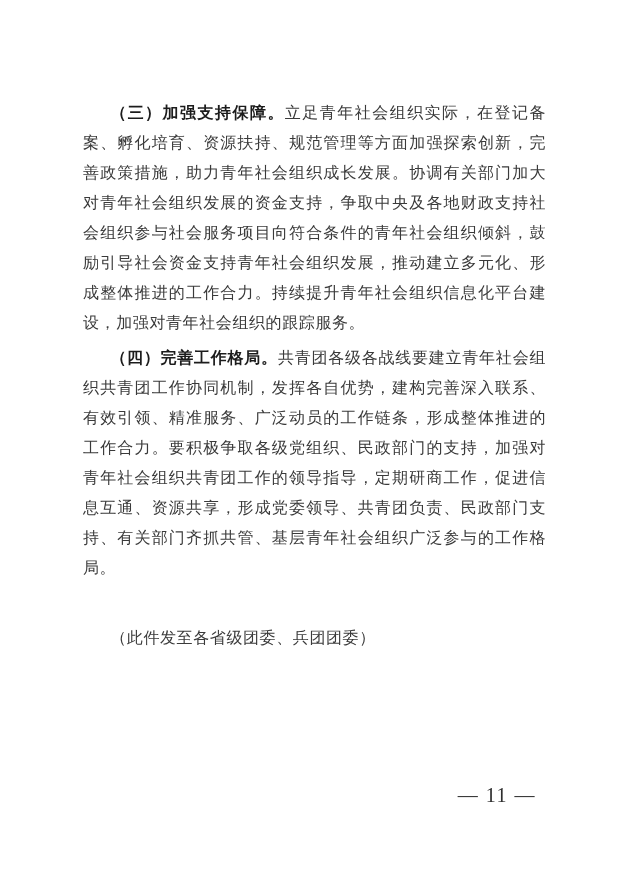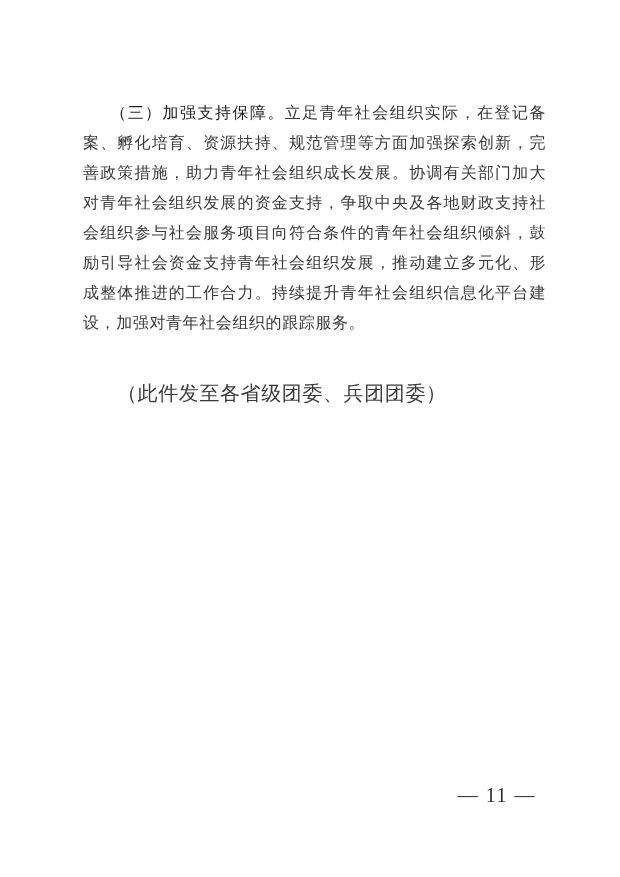--- a/index.html
+++ b/index.html
@@ -28,26 +28,26 @@
     letter-spacing: 0.6px;
     color: #3a3a3a;
     text-align: justify;
     text-justify: inter-ideograph;
     text-indent: 1.7em;
   }
   .para + .para {
     margin-top: 5px;
   }
   .para-head {
-    font-weight: 400;
+    font-weight: 700;
     color: #1c1c1c;
   }
   .note {
     margin: 40px 0 0 0;
-    font-size: 20px;
+    font-size: 16px;
     line-height: 30px;
     letter-spacing: 0.6px;
     color: #3a3a3a;
     text-indent: 1.7em;
   }
   .page-number {
     position: absolute;
     top: 784px;
     right: 84px;
     font-size: 20px;
@@ -55,16 +55,17 @@
     color: #2e2e2e;
     white-space: nowrap;
   }
 </style>
 </head>
 <body>
 
 <div class="page">
   <div class="text-block">
     <p class="para"><span class="para-head">（三）加强支持保障。</span><span class="para-body">立足青年社会组织实际，在登记备案、孵化培育、资源扶持、规范管理等方面加强探索创新，完善政策措施，助力青年社会组织成长发展。协调有关部门加大对青年社会组织发展的资金支持，争取中央及各地财政支持社会组织参与社会服务项目向符合条件的青年社会组织倾斜，鼓励引导社会资金支持青年社会组织发展，推动建立多元化、形成整体推进的工作合力。持续提升青年社会组织信息化平台建设，加强对青年社会组织的跟踪服务。</span></p>
+    <p class="para"><span class="para-head">（四）完善工作格局。</span><span class="para-body">共青团各级各战线要建立青年社会组织共青团工作协同机制，发挥各自优势，建构完善深入联系、有效引领、精准服务、广泛动员的工作链条，形成整体推进的工作合力。要积极争取各级党组织、民政部门的支持，加强对青年社会组织共青团工作的领导指导，定期研商工作，促进信息互通、资源共享，形成党委领导、共青团负责、民政部门支持、有关部门齐抓共管、基层青年社会组织广泛参与的工作格局。</span></p>
     <p class="note">（此件发至各省级团委、兵团团委）</p>
   </div>
   <div class="page-number">— 11 —</div>
 </div>
 
 </body></html>

